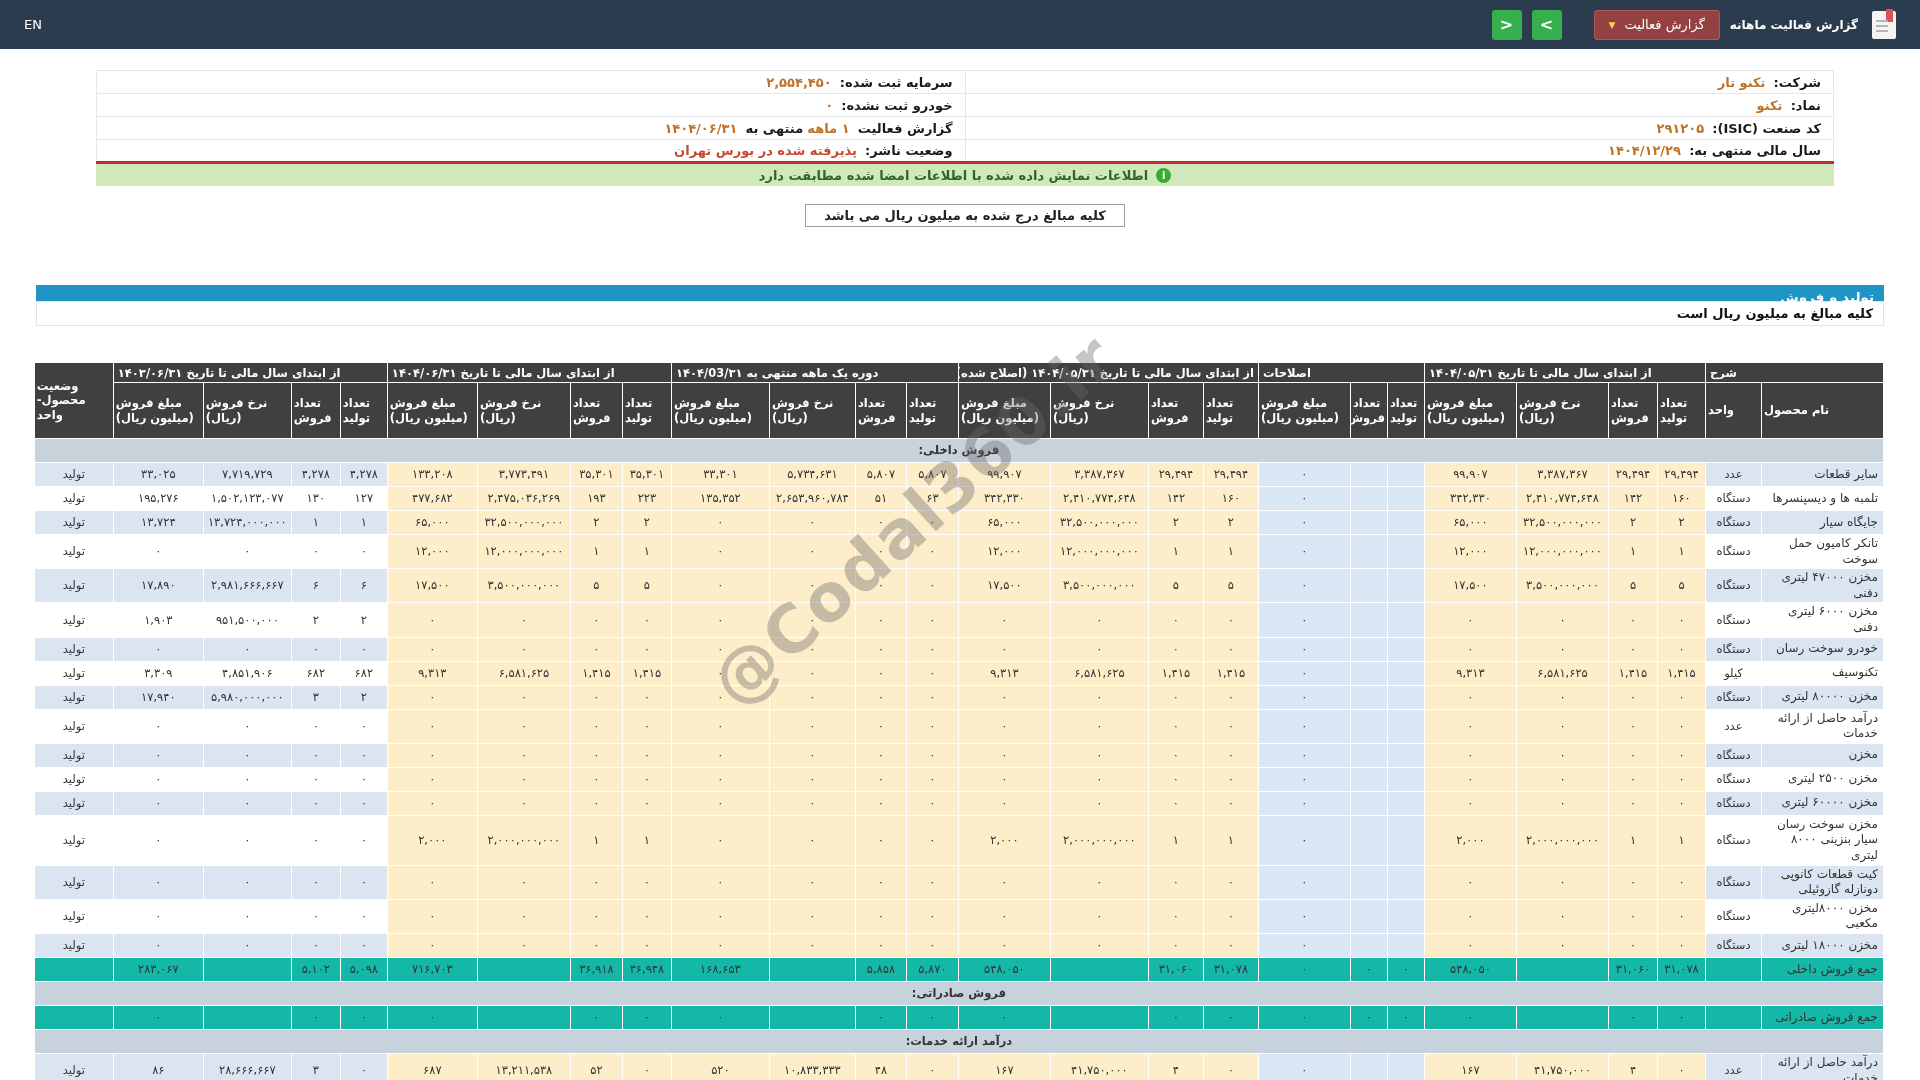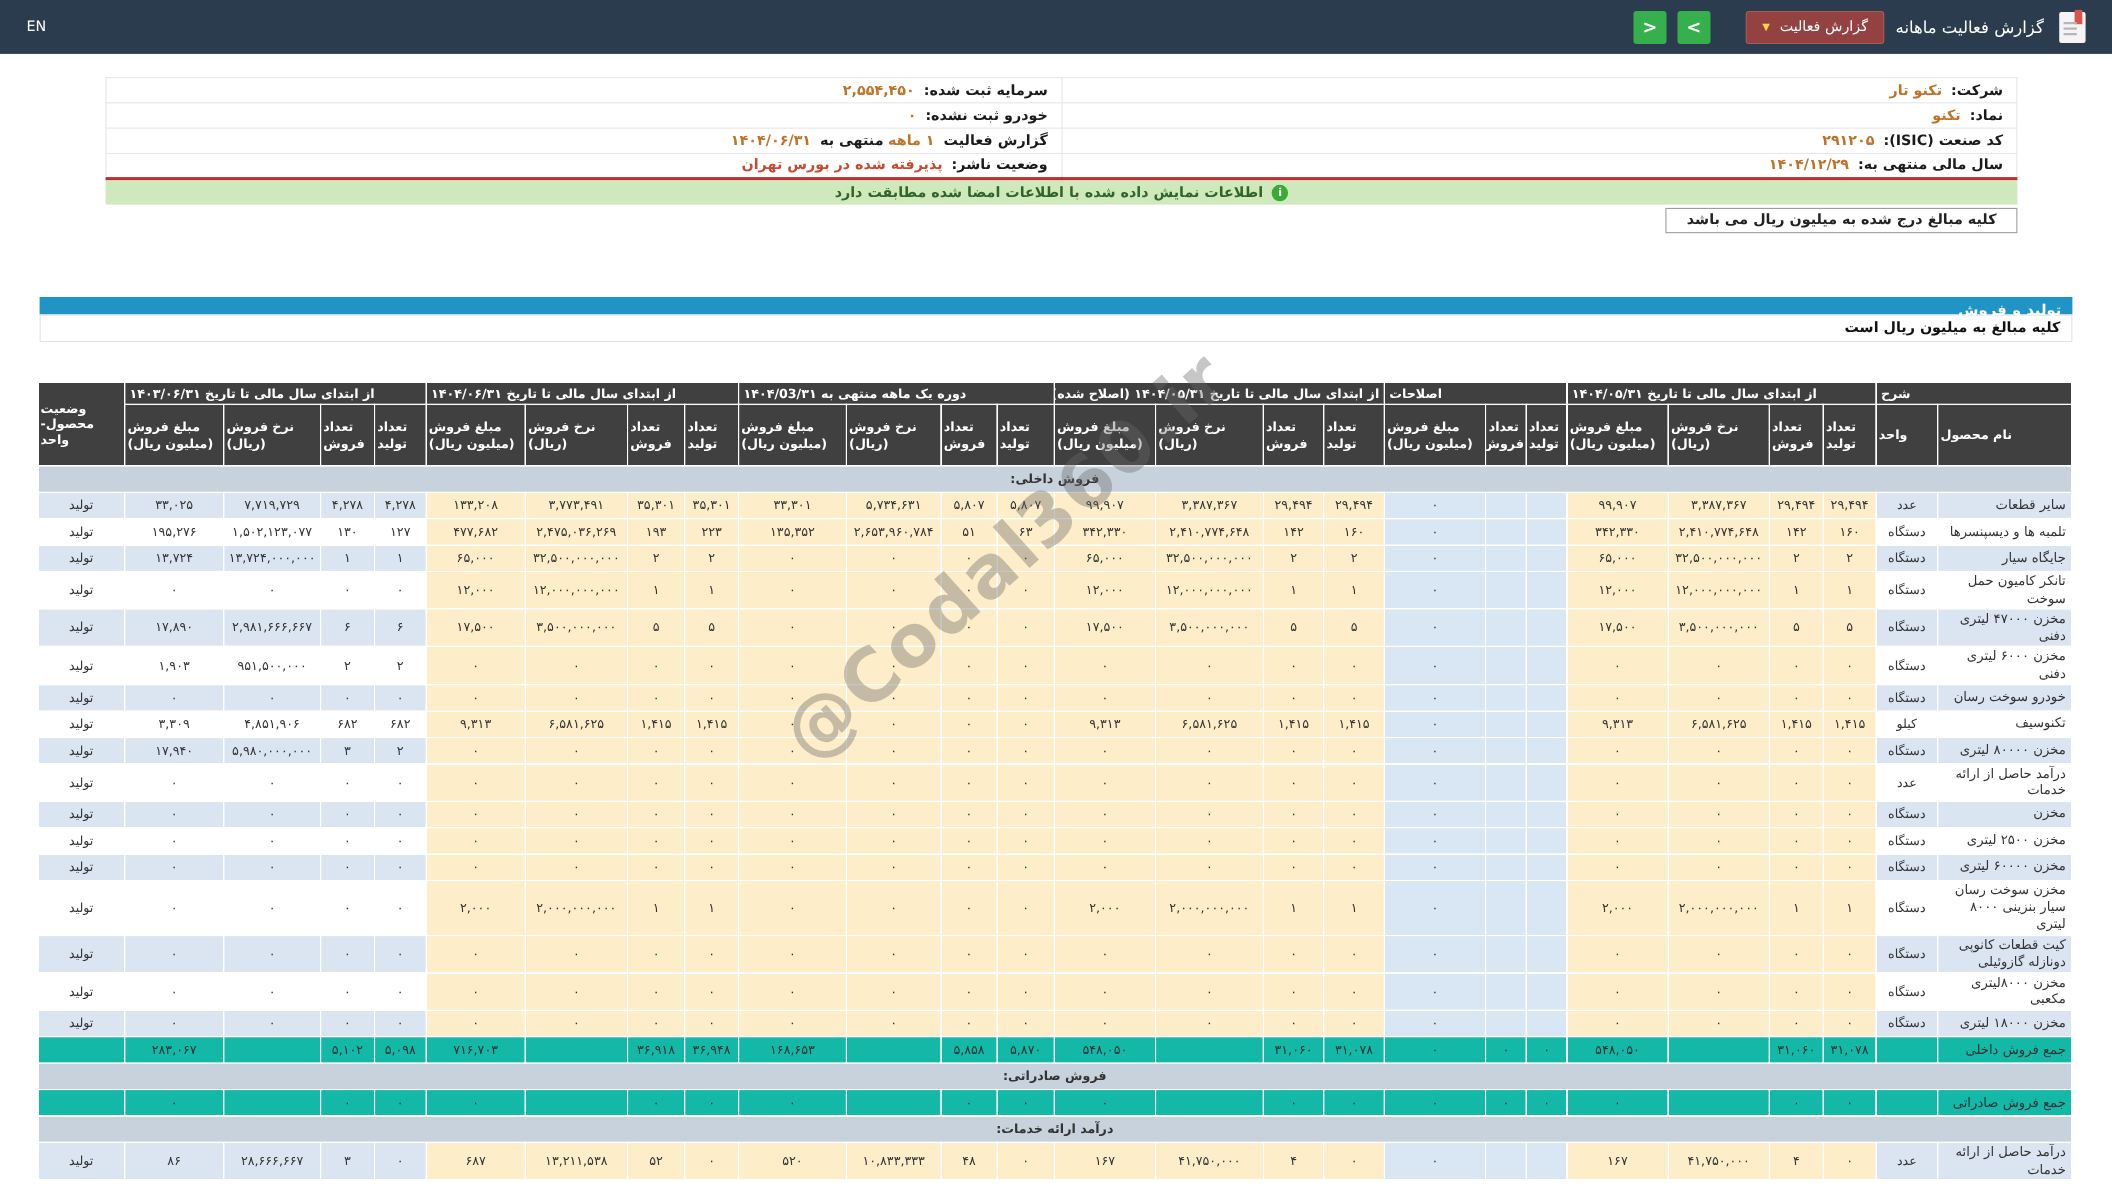--- a/index.html
+++ b/index.html
@@ -8,21 +8,21 @@
     background: #fff; direction: rtl;
     font-family: "DejaVu Sans", sans-serif;
   }
   
   .topbar {
     height: 49px; background: #2b3c4e; color: #fff;
     display: flex; align-items: center; justify-content: space-between;
     padding: 0 24px;
   }
   .topbar-right { display: flex; align-items: center; gap: 10px; }
-  .page-title { font-size: 15px; font-weight: normal; }
+  .page-title { font-size: 12px; font-weight: bold; }
   .report-icon { position: relative; width: 24px; height: 28px; margin-left: 4px; }
   .ri-page { position: absolute; inset: 0; background: #f4f4f4; border-radius: 2px; }
   .ri-mark { position: absolute; right: 3px; top: -2px; width: 7px; height: 13px; background: #d9534f; }
   .ri-lines { position: absolute; left: 4px; top: 9px; width: 12px; height: 2px; background: #b5b5b5;
               box-shadow: 0 5px 0 #b5b5b5, 0 10px 0 #b5b5b5; }
   .dropdown-btn {
     background: #944141; border: 1px solid #aa5c52; color: #fff;
     height: 30px; padding: 0 14px; border-radius: 3px; font-size: 13px;
     display: flex; align-items: center; gap: 9px; cursor: pointer;
     font-family: inherit; margin-left: 22px;
@@ -45,21 +45,21 @@
   .lbl { color: #1a1a1a; font-weight: bold; }
   .val { color: #bf7328; font-weight: bold; padding-right: 4px; }
   .val-status { color: #c7492f; font-weight: bold; padding-right: 4px; }
   .green-bar {
     background: #cfe9bd; height: 22px; display: flex; align-items: center;
     justify-content: center; gap: 8px; font-size: 13px; color: #2f6627; font-weight: bold;
   }
   .info-icon { width: 15px; height: 15px; border-radius: 50%; background: #3aaa35; color: #fff;
                font-size: 10px; font-weight: bold; display: flex; align-items: center;
                justify-content: center; font-style: normal; }
-  .million-wrap { text-align: right; margin-top: 3px; }
+  .million-wrap { text-align: center; margin-top: 18px; }
   .million-box { display: inline-block; border: 1px solid #9e9e9e; background: #fff;
                  padding: 3px 18px; font-size: 13px; font-weight: 600; color: #222; }
 
   
   .report { margin: 58px 36px 0 36px; }
   .blue-bar { background: #2095c5; color: #fff; font-weight: bold; font-size: 13.5px;
               height: 16px; line-height: 24px; padding-right: 10px; }
   .amounts-note { background: #fff; border: 1px solid #e3e3e3; font-weight: bold;
                   font-size: 13px; padding: 4px 10px; color: #111; }
   .table-wrap { margin-top: 36px; position: relative; }

